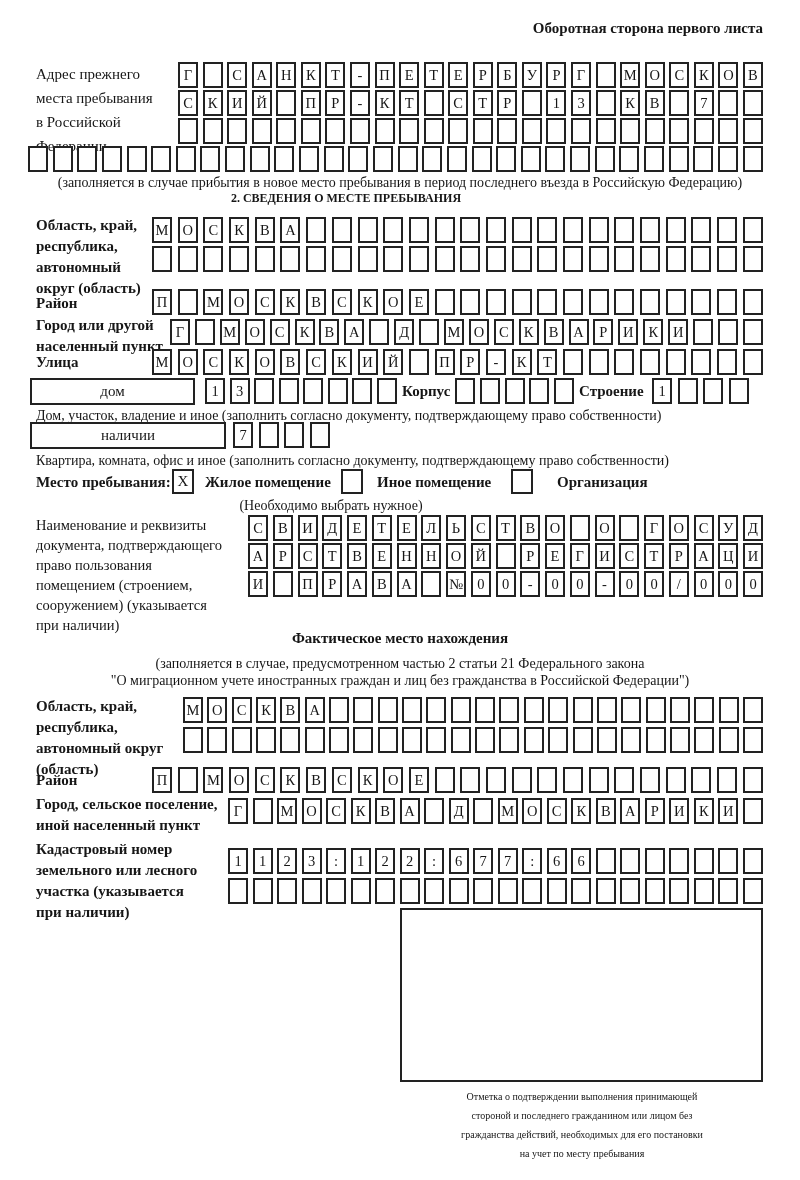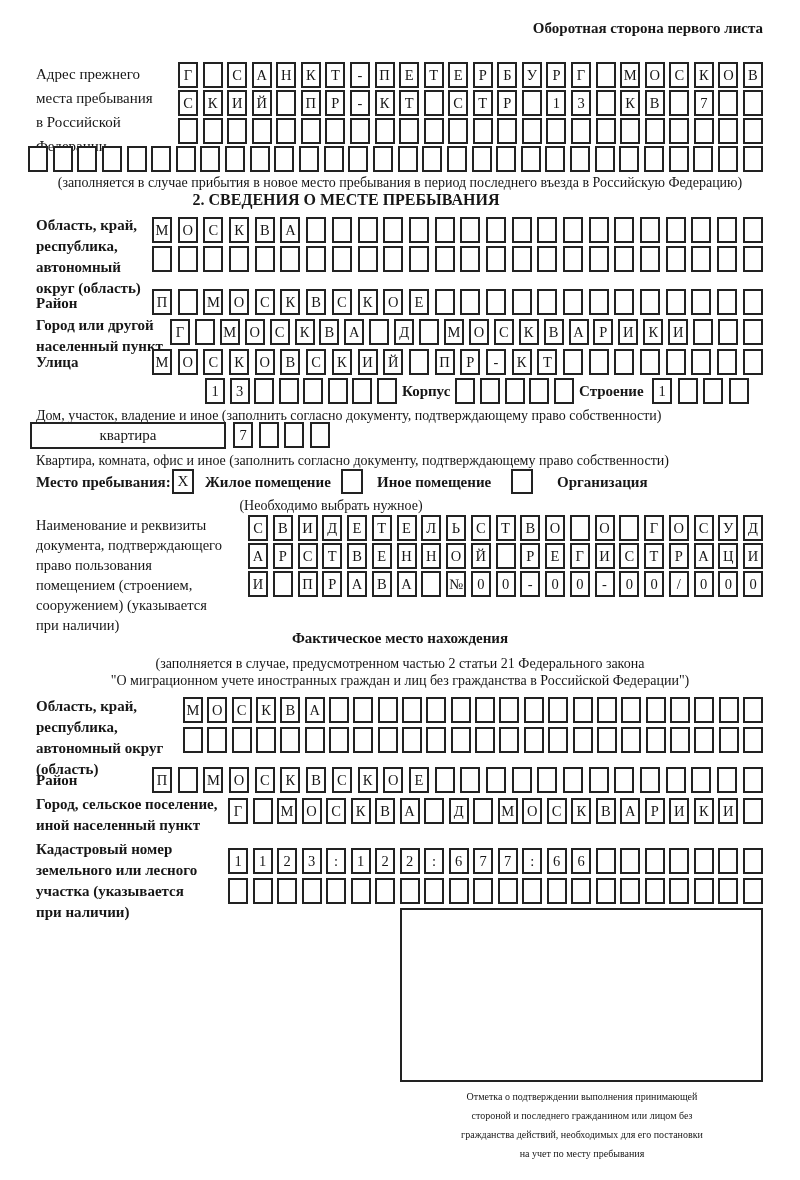--- a/index.html
+++ b/index.html
@@ -138,21 +138,21 @@
       <span class="cbox"></span>
       <span class="cbox"></span>
       <span class="cbox"></span>
       <span class="cbox"></span>
       <span class="cbox"></span>
       <span class="cbox"></span>
       <span class="cbox"></span>
     </div>
   <div class="abs cap ctr" style="left:0;top:174px;width:800px;">(заполняется в случае прибытия в новое место пребывания в период последнего въезда в Российскую Федерацию)</div>
 
-  <div class="abs b ctr" style="left:0;top:191px;width:692px;font-size:16px;">2. СВЕДЕНИЯ О МЕСТЕ ПРЕБЫВАНИЯ</div>
+  <div class="abs b ctr" style="left:0;top:191px;width:692px;font-size:12px;">2. СВЕДЕНИЯ О МЕСТЕ ПРЕБЫВАНИЯ</div>
 
   <div class="abs lbl" style="left:36px;top:215px;">
       <div>Область, край,</div>
       <div>республика,</div>
       <div>автономный</div>
       <div>округ (область)</div>
     </div>
   <div class="abs boxrow" style="left:152px;top:217px;width:611px;">
       <span class="cbox">М</span>
       <span class="cbox">О</span>
@@ -286,20 +286,21 @@
       <span class="cbox"></span>
       <span class="cbox"></span>
       <span class="cbox"></span>
       <span class="cbox"></span>
       <span class="cbox"></span>
       <span class="cbox"></span>
       <span class="cbox"></span>
       <span class="cbox"></span>
     </div>
 
+  <div class="abs labelbox" style="left:30px;top:378px;width:165px;height:27px;">дом</div>
   <div class="abs boxrow" style="left:205px;top:378px;width:192px;">
       <span class="cbox">1</span>
       <span class="cbox">3</span>
       <span class="cbox"></span>
       <span class="cbox"></span>
       <span class="cbox"></span>
       <span class="cbox"></span>
       <span class="cbox"></span>
       <span class="cbox"></span>
     </div>
@@ -313,21 +314,21 @@
     </div>
   <div class="abs lbl" style="left:579px;top:381px;">Строение</div>
   <div class="abs boxrow" style="left:652px;top:378px;width:97px;">
       <span class="cbox">1</span>
       <span class="cbox"></span>
       <span class="cbox"></span>
       <span class="cbox"></span>
     </div>
   <div class="abs cap" style="left:36px;top:407px;">Дом, участок, владение и иное (заполнить согласно документу, подтверждающему право собственности)</div>
 
-  <div class="abs labelbox" style="left:30px;top:422px;width:196px;height:27px;">квартира</div>
+  <div class="abs labelbox" style="left:30px;top:422px;width:196px;height:27px;">наличии</div>
   <div class="abs boxrow" style="left:233px;top:422px;width:97px;">
       <span class="cbox">7</span>
       <span class="cbox"></span>
       <span class="cbox"></span>
       <span class="cbox"></span>
     </div>
   <div class="abs cap" style="left:36px;top:452px;">Квартира, комната, офис и иное (заполнить согласно документу, подтверждающему право собственности)</div>
 
   <div class="abs lbl" style="left:36px;top:472px;">Место пребывания:</div>
   <span class="abs chk" style="left:172px;top:469px;">X</span>

